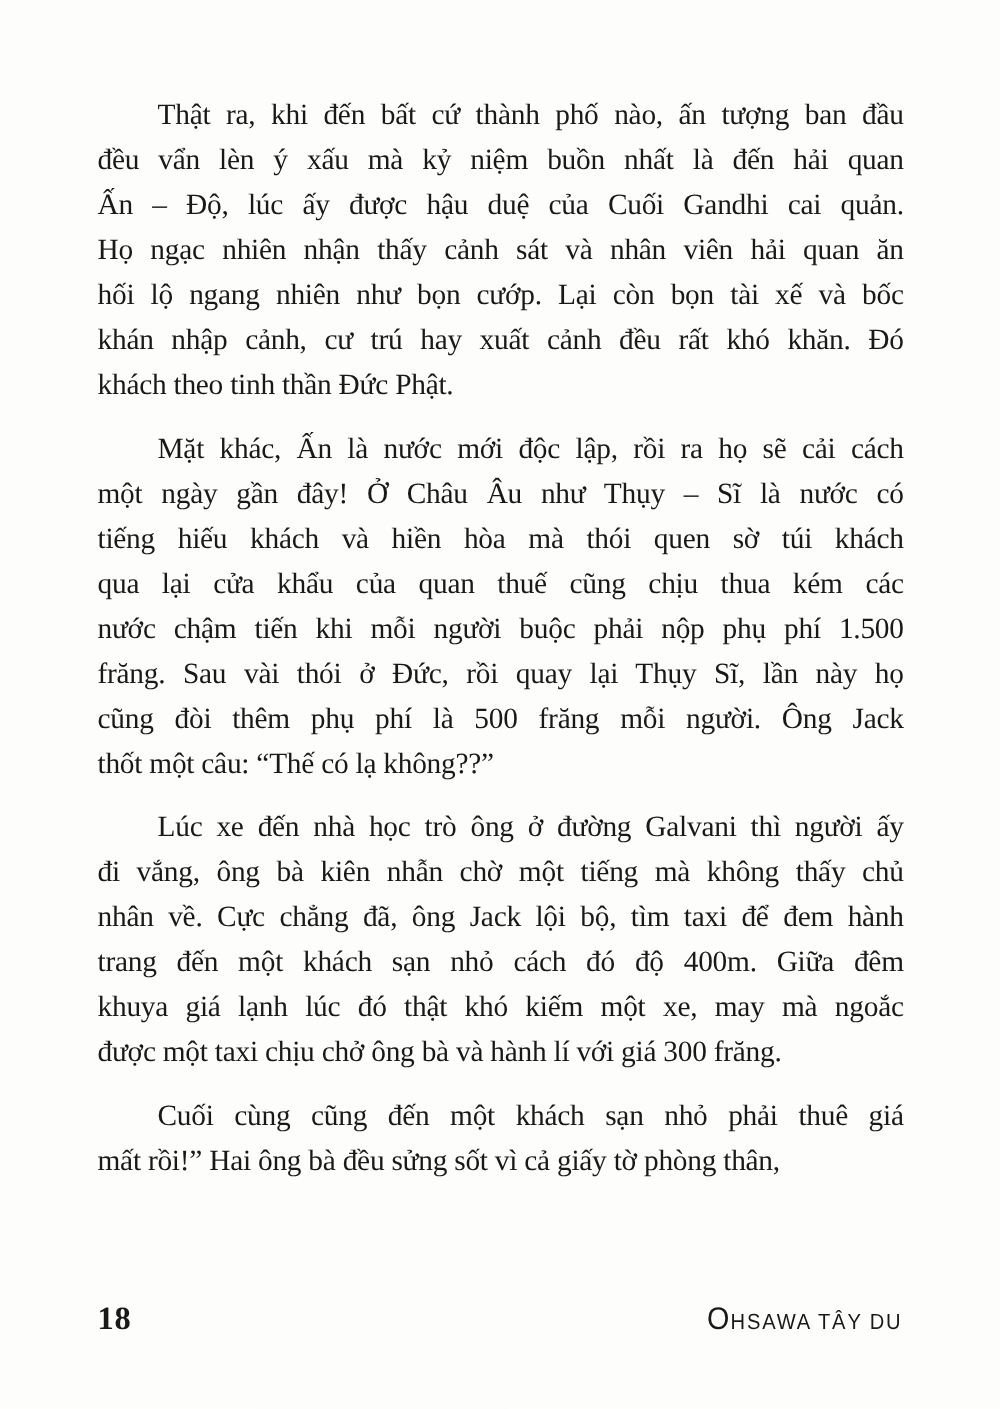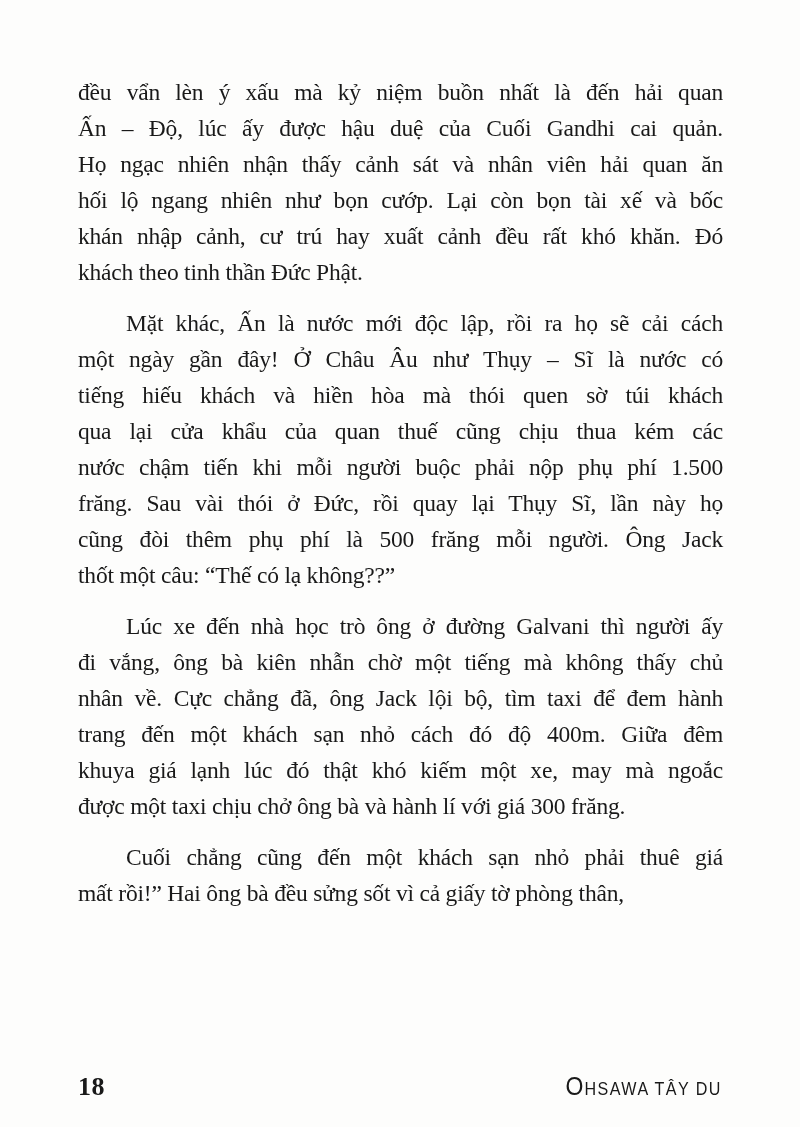--- a/index.html
+++ b/index.html
@@ -39,24 +39,24 @@
     padding-left: 48px;
   }
   .line.last {
     text-align: center;
     text-align-last: left;
   }
   .footer {
     position: absolute;
     left: 78px;
     right: 78px;
-    top: 1072px;
+    top: 1040px;
     display: flex;
     justify-content: space-between;
-    align-items: flex-start;
+    align-items: flex-end;
   }
   .page-num {
     font-family: "Liberation Serif", "DejaVu Serif", serif;
     font-weight: bold;
     font-size: 26px;
     letter-spacing: 0.5px;
   }
   .running-title {
     font-family: "Liberation Sans", "DejaVu Sans", sans-serif;
     font-weight: 400;
@@ -74,20 +74,21 @@
   }
 </style>
 </head>
 <body>
 
 <div class="page">
 
   <main class="text-block">
 
     <div class="para">
+      <div class="line first">Thật ra, khi đến bất cứ thành phố nào, ấn tượng ban đầu</div>
       <div class="line">đều vẩn lèn ý xấu mà kỷ niệm buồn nhất là đến hải quan</div>
       <div class="line">Ấn – Độ, lúc ấy được hậu duệ của Cuối Gandhi cai quản.</div>
       <div class="line">Họ ngạc nhiên nhận thấy cảnh sát và nhân viên hải quan ăn</div>
       <div class="line">hối lộ ngang nhiên như bọn cướp. Lại còn bọn tài xế và bốc</div>
       <div class="line">khán nhập cảnh, cư trú hay xuất cảnh đều rất khó khăn. Đó</div>
       <div class="line last">khách theo tinh thần Đức Phật.</div>
     </div>
 
     <div class="para">
       <div class="line first">Mặt khác, Ấn là nước mới độc lập, rồi ra họ sẽ cải cách</div>
@@ -103,21 +104,21 @@
     <div class="para">
       <div class="line first">Lúc xe đến nhà học trò ông ở đường Galvani thì người ấy</div>
       <div class="line">đi vắng, ông bà kiên nhẫn chờ một tiếng mà không thấy chủ</div>
       <div class="line">nhân về. Cực chẳng đã, ông Jack lội bộ, tìm taxi để đem hành</div>
       <div class="line">trang đến một khách sạn nhỏ cách đó độ 400m. Giữa đêm</div>
       <div class="line">khuya giá lạnh lúc đó thật khó kiếm một xe, may mà ngoắc</div>
       <div class="line last">được một taxi chịu chở ông bà và hành lí với giá 300 frăng.</div>
     </div>
 
     <div class="para">
-      <div class="line first">Cuối chẳng cũng đến một khách sạn nhỏ phải thuê giá</div>
+      <div class="line first">Cuối cùng cũng đến một khách sạn nhỏ phải thuê giá</div>
       <div class="line last">mất rồi!” Hai ông bà đều sửng sốt vì cả giấy tờ phòng thân,</div>
     </div>
 
   </main>
 
   <footer class="footer">
     <span class="page-num">18</span>
     <span class="running-title"><span class="rt-initial">O</span><span class="rt-rest">HSAWA TÂY DU</span></span>
   </footer>
 

